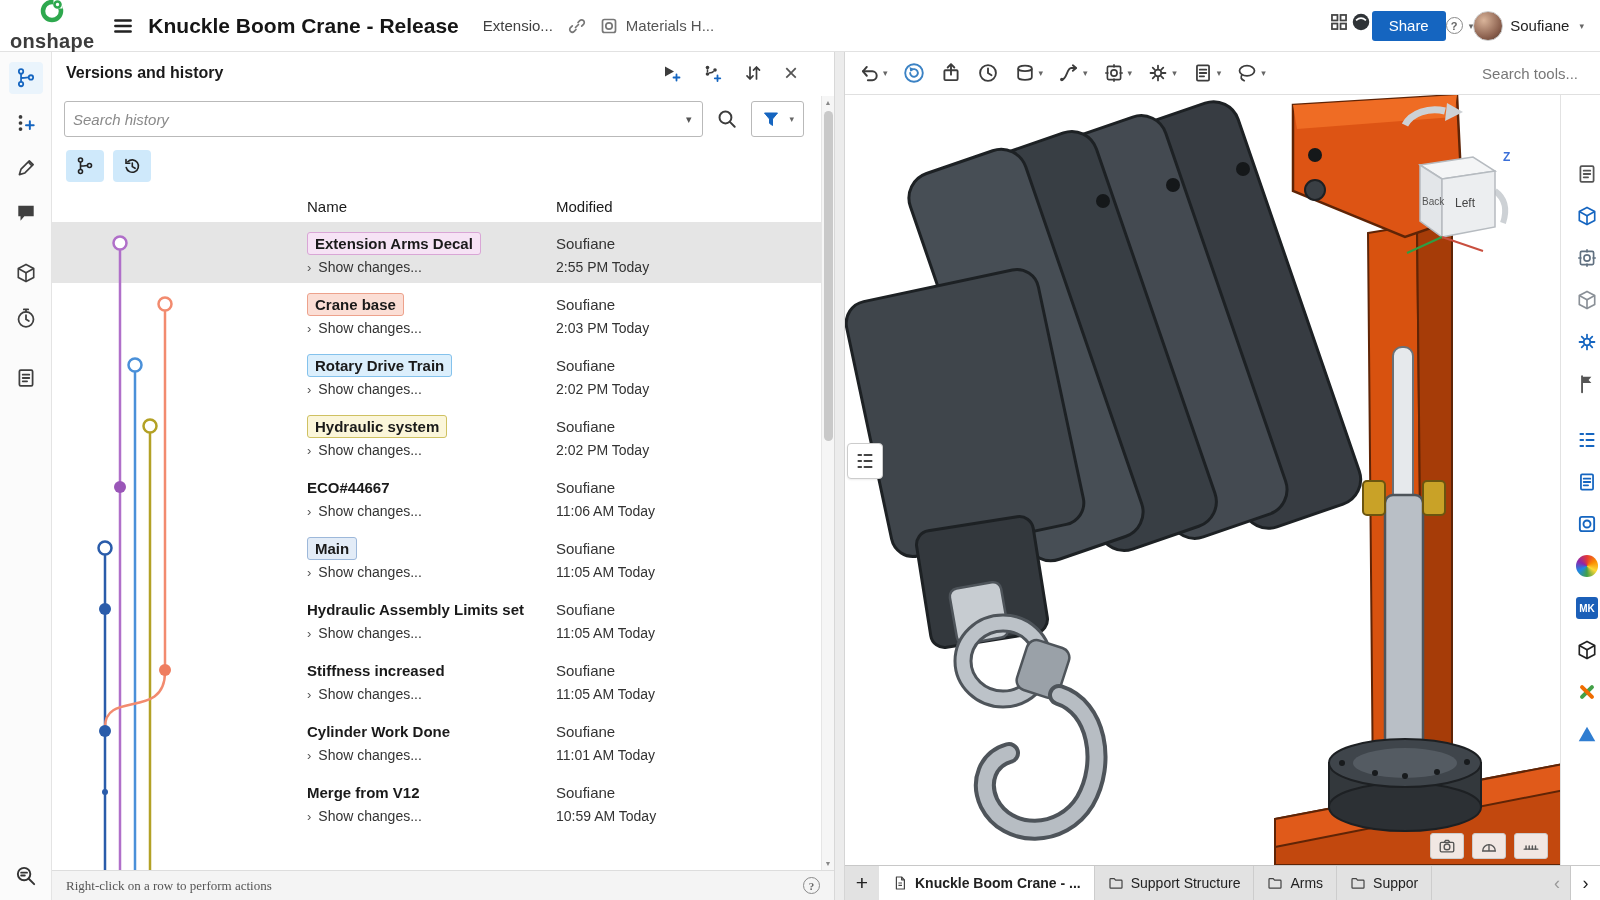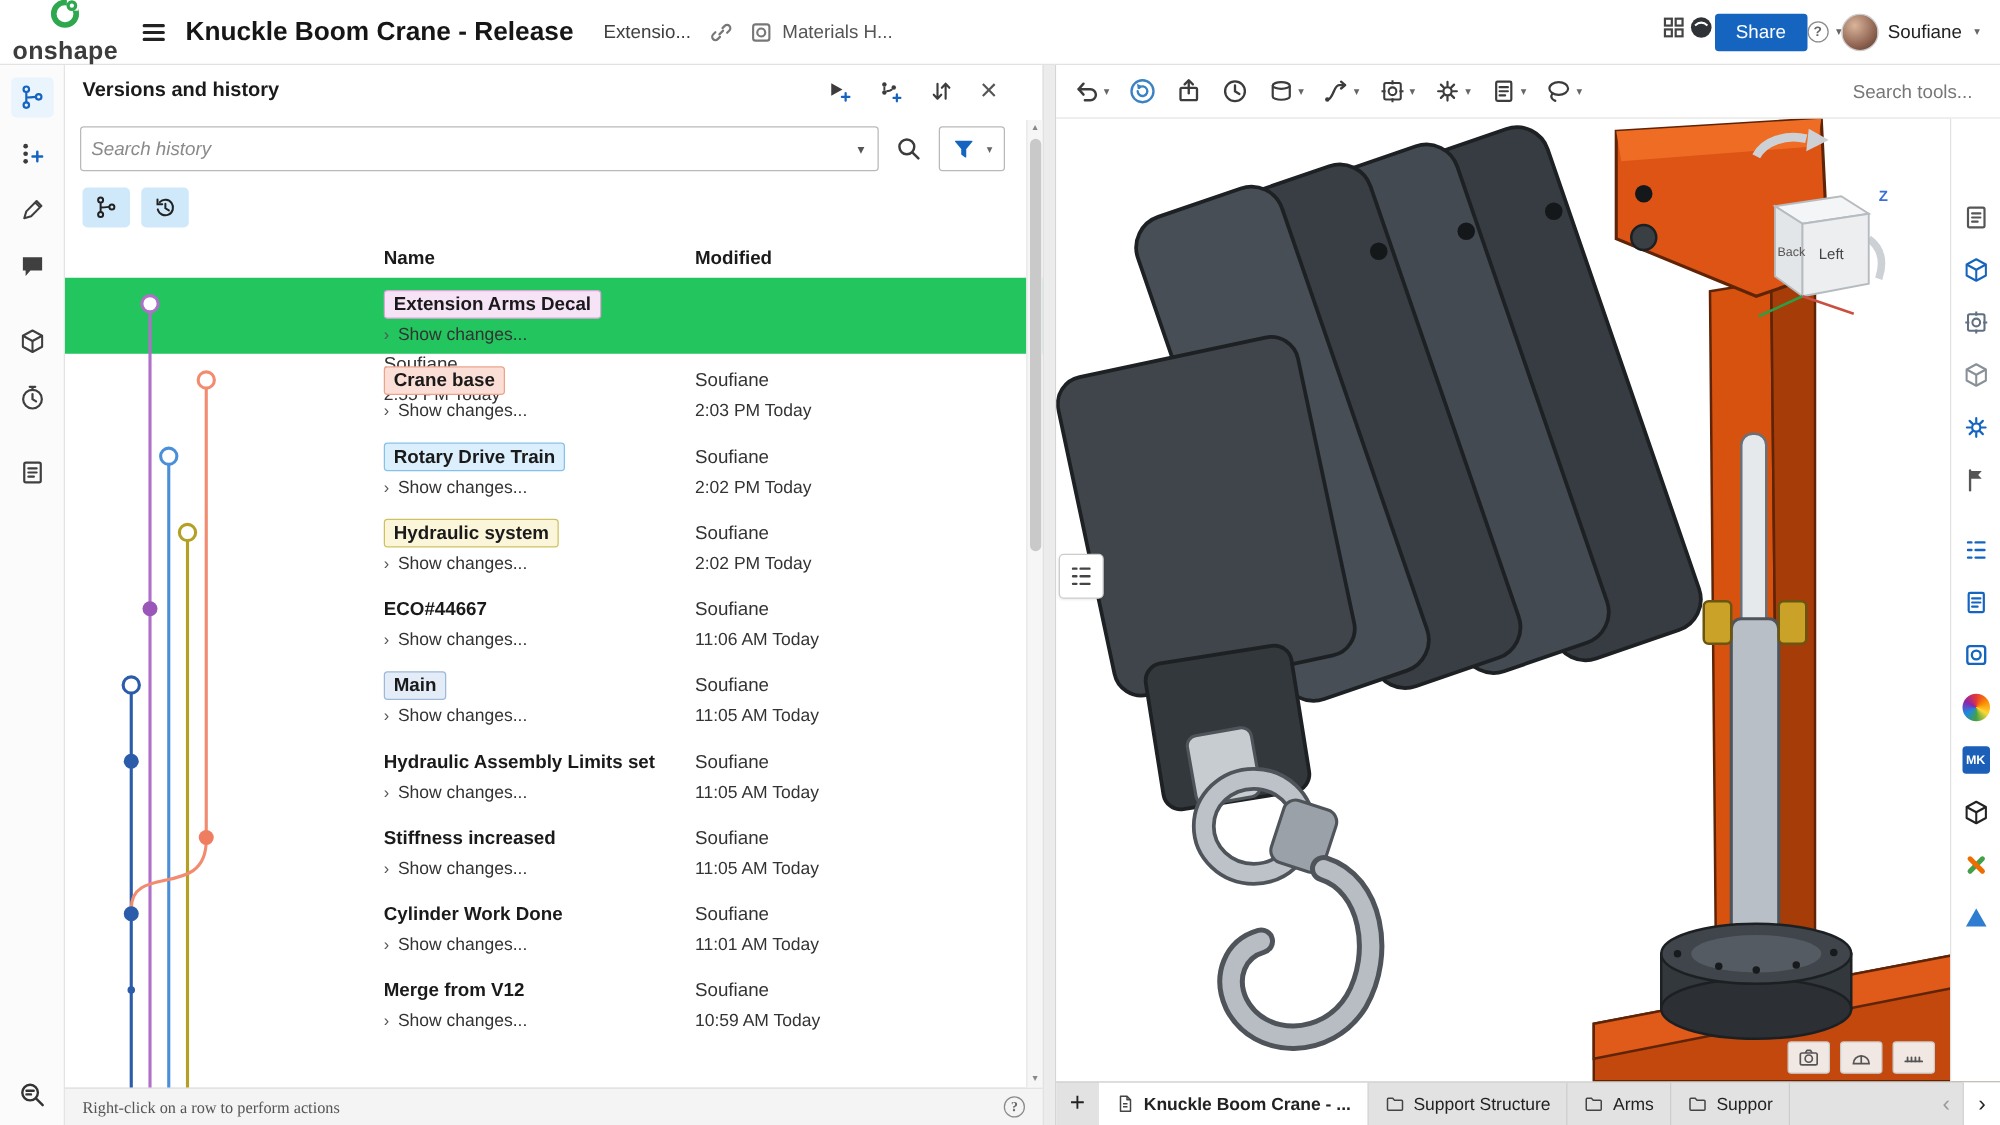--- a/index.html
+++ b/index.html
@@ -58,27 +58,27 @@
     font-family:"Liberation Sans","DejaVu Sans",sans-serif;}
   .search-input::placeholder{color:#8a8a8a;font-style:italic;}
   .dd-caret{color:#555;font-size:11px;padding:0 3px;cursor:pointer;}
   .icon-btn{width:36px;height:36px;display:flex;align-items:center;justify-content:center;color:#3c3c3c;cursor:pointer;}
   .filter-btn{height:36px;border:1px solid #b9b9b9;border-radius:3px;display:flex;align-items:center;
     padding:0 9px;gap:5px;color:#1565c0;cursor:pointer;background:#fff;}
   .toggle-row{height:44px;display:flex;align-items:center;gap:9px;padding:0 14px;}
   .tg-btn{width:38px;height:32px;border-radius:4px;background:#cfe9fb;display:flex;align-items:center;
     justify-content:center;color:#222;cursor:pointer;}
   .col-head{height:34px;display:flex;align-items:flex-end;padding:0 10px 7px 255px;
-    font-weight:bold;font-size:15px;color:#1a1a1a;}
+    font-weight:normal;font-size:15px;color:#1a1a1a;}
   .col-name{flex:1;}
   .col-mod{width:268px;}
   .rows-wrap{flex:1;position:relative;overflow:hidden;}
   .tree-svg{position:absolute;left:0;top:0;pointer-events:none;z-index:2;}
   .vrow{height:61px;display:flex;padding:8px 10px 0 255px;cursor:pointer;position:relative;z-index:1;}
-  .vrow.selected{background:#22c55e;flex-direction:column;}
+  .vrow.selected{background:#e5e5e5;}
   .name-col{flex:1;min-width:0;}
   .mod-col{width:268px;}
   .l1{height:26px;display:flex;align-items:center;font-size:15px;font-weight:bold;color:#1a1a1a;}
   .mod-col .l1{font-weight:normal;color:#333;}
   .l2{height:22px;display:flex;align-items:center;font-size:14px;color:#333;}
   .sc-chev{margin-right:7px;font-size:13px;color:#555;}
   .badge{border:1.5px solid transparent;border-radius:3px;padding:0 7px;line-height:21px;}
   .badge-purple{background:#f6e3f5;border-color:#d9a6d6;}
   .badge-orange{background:#fbded5;border-color:#eda28c;}
   .badge-blue{background:#dceffc;border-color:#84c2ec;}
@@ -101,21 +101,21 @@
     padding:0 8px;background:#fff;}
   .tb-icons{display:flex;align-items:center;gap:5px;}
   .tb-item{display:flex;align-items:center;padding:4px 5px;border-radius:3px;color:#3c3c3c;cursor:pointer;}
   .tb-search{margin-left:auto;font-size:15px;color:#777;padding-right:14px;cursor:text;white-space:nowrap;}
   .canvas{flex:1;position:relative;background:#fff;min-height:0;}
   .crane{position:absolute;inset:0;}
   .ftree-btn{position:absolute;left:2px;top:348px;width:36px;height:36px;background:#fff;border:1px solid #ccc;
     border-radius:4px;display:flex;align-items:center;justify-content:center;color:#444;cursor:pointer;
     box-shadow:0 1px 2px rgba(0,0,0,.08);z-index:3;}
   .right-rail{position:absolute;right:0;top:0;bottom:0;width:40px;background:#fff;border-left:1px solid #e2e2e2;
-    display:flex;flex-direction:column;align-items:center;padding-top:66px;gap:16px;z-index:3;}
+    display:flex;flex-direction:column;align-items:flex-end;padding-top:66px;gap:16px;z-index:3;}
   .rail-btn{width:26px;height:26px;display:flex;align-items:center;justify-content:center;cursor:pointer;}
   .rail-btn.gap{margin-top:14px;}
   .mk-badge{width:22px;height:22px;background:#1b5fb8;color:#fff;font-size:10px;font-weight:bold;
     display:flex;align-items:center;justify-content:center;border-radius:3px;}
   .wheel{width:22px;height:22px;border-radius:50%;
     background:conic-gradient(#e53935,#fb8c00,#fdd835,#43a047,#1e88e5,#8e24aa,#e53935);}
   .xmark{position:relative;width:20px;height:20px;}
   .xmark::before,.xmark::after{content:"";position:absolute;left:8px;top:1px;width:4px;height:18px;border-radius:2px;}
   .xmark::before{background:#43a047;transform:rotate(45deg);}
   .xmark::after{background:#ef6c00;transform:rotate(-45deg);}

